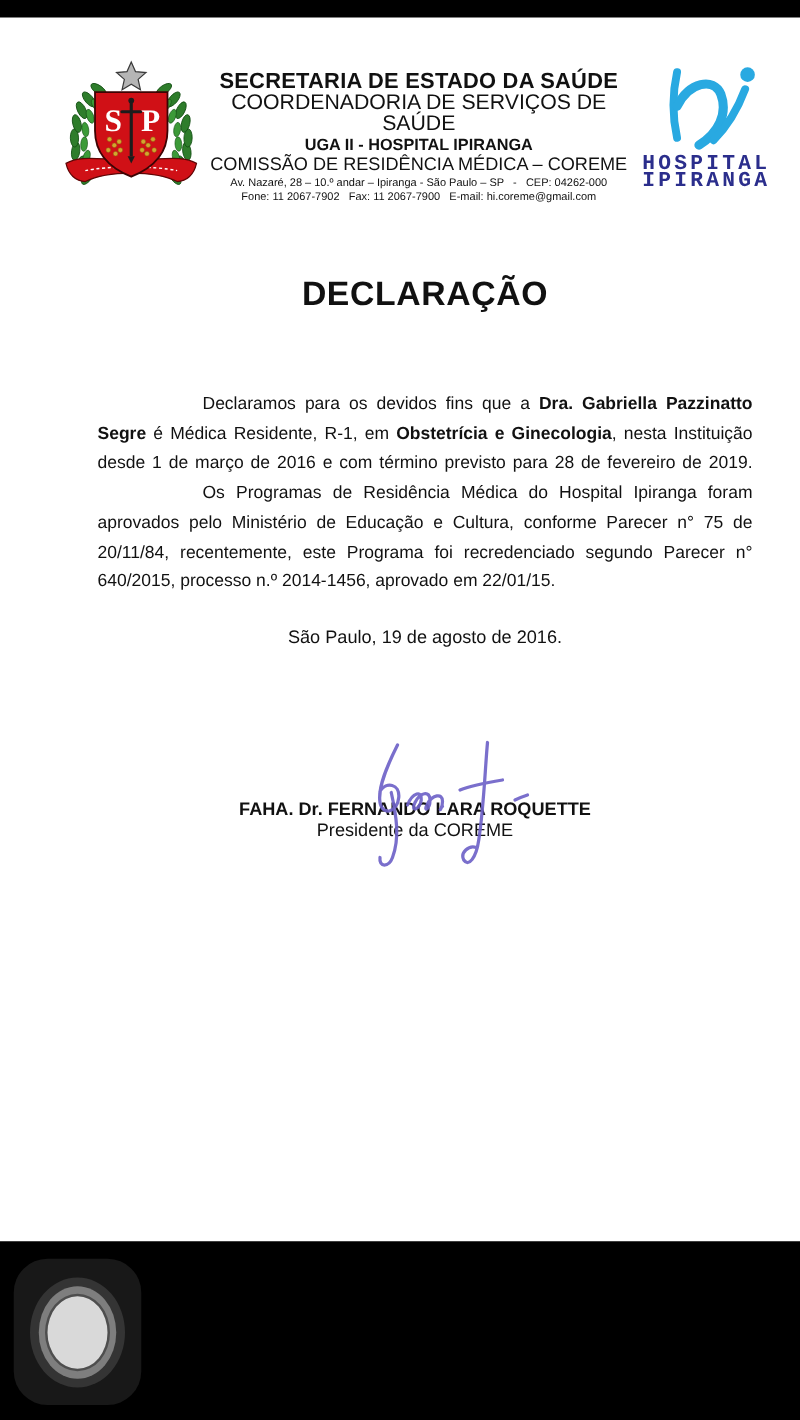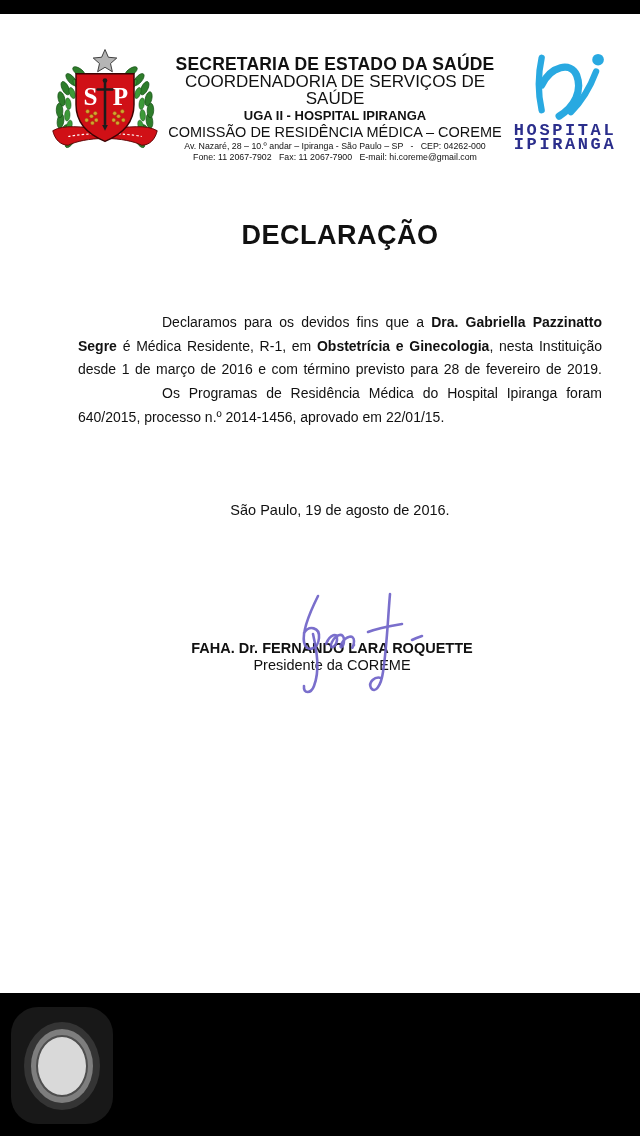--- a/index.html
+++ b/index.html
@@ -141,20 +141,22 @@
     <div class="hi-text">IPIRANGA</div>
   </div>
 
   <div class="doc-title">DECLARAÇÃO</div>
 
   <div class="doc-body">
       <div class="line indent"><span>Declaramos para os devidos fins que a </span><span class="b">Dra. Gabriella Pazzinatto</span></div>
       <div class="line"><span class="b">Segre</span><span> é Médica Residente, R-1, em </span><span class="b">Obstetrícia e Ginecologia</span><span>, nesta Instituição</span></div>
       <div class="line"><span>desde 1 de março de 2016 e com término previsto para 28 de fevereiro de 2019.</span></div>
       <div class="line indent"><span>Os Programas de Residência Médica do Hospital Ipiranga foram</span></div>
+      <div class="line"><span>aprovados pelo Ministério de Educação e Cultura, conforme Parecer n° 75 de</span></div>
+      <div class="line"><span>20/11/84, recentemente, este Programa foi recredenciado segundo Parecer n°</span></div>
       <div class="line last"><span>640/2015, processo n.º 2014-1456, aprovado em 22/01/15.</span></div>
     </div>
 
   <div class="date-line">São Paulo, 19 de agosto de 2016.</div>
 
   <div class="sig-svg">
     <svg width="170" height="115" viewBox="0 0 170 115">
       <g stroke="#6f63c8" stroke-width="2.6" fill="none" stroke-linecap="round" opacity="0.92">
         <path d="M46,10 C38,26 30,44 32,56 C34,67 46,64 47,52 C48,41 37,39 32,47"></path>
         <path d="M41,48 C45,66 48,84 42,100 C39,108 31,108 32,100"></path>

